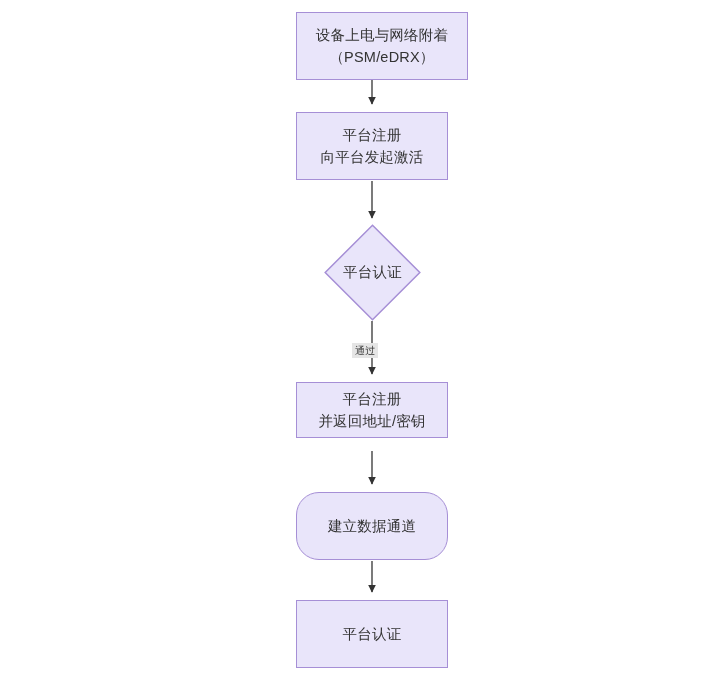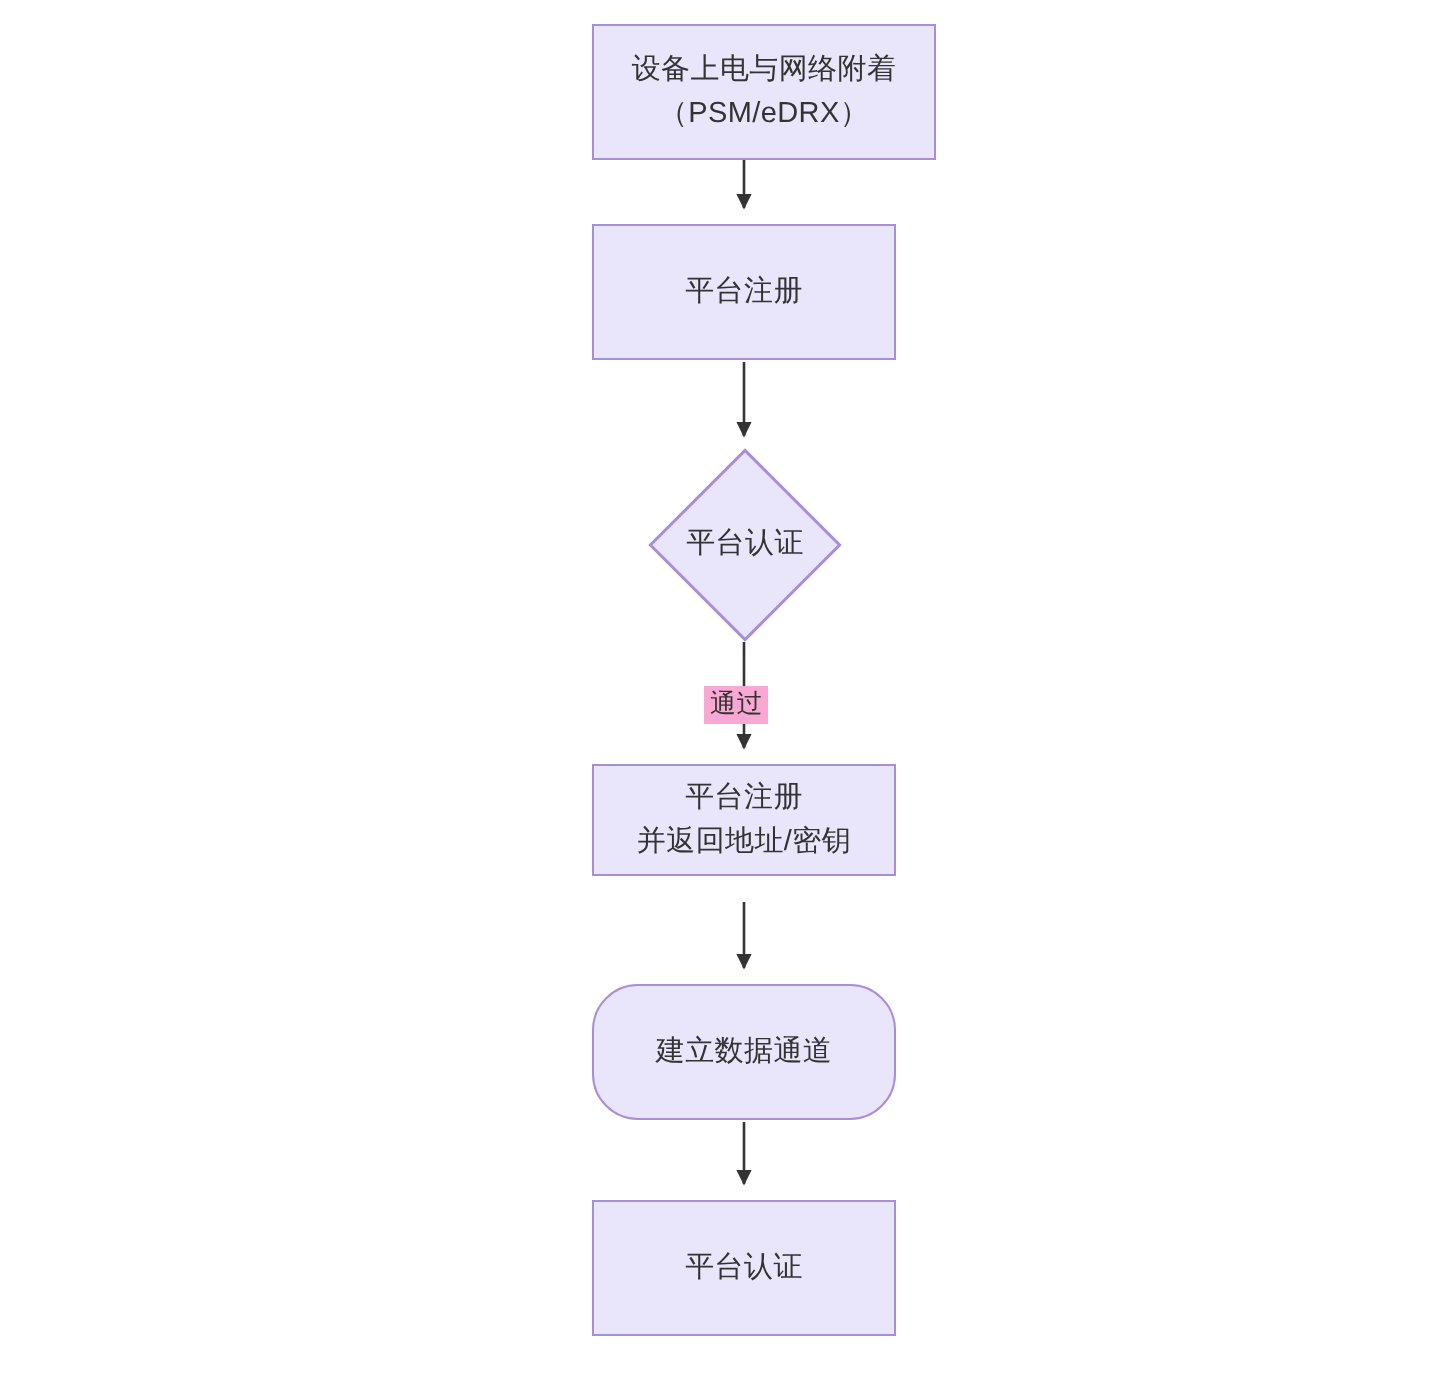--- a/index.html
+++ b/index.html
@@ -61,24 +61,24 @@
     position: absolute;
     left: 0;
     top: 0;
     width: 726px;
     height: 700px;
     pointer-events: none;
   }
   .edge-label {
     position: absolute;
     color: #333333;
-    font-size: 13px;
+    font-size: 10px;
     line-height: 1.3;
     letter-spacing: 0.2px;
-    background: #f9a8d4;
+    background: #e5e5e5;
     padding: 1px 3px;
     white-space: nowrap;
     text-align: center;
   }
 </style>
 </head>
 <body>
 
 <div id="flowchart-canvas">
 
@@ -110,20 +110,21 @@
     </g>
   </svg>
 
   <div class="node-box" style="left:296px; top:12px; width:172px; height:68px;">
     <span class="line">设备上电与网络附着</span>
     <span class="line">（PSM/eDRX）</span>
   </div>
 
   <div class="node-box" style="left:296px; top:112px; width:152px; height:68px;">
     <span class="line">平台注册</span>
+    <span class="line">向平台发起激活</span>
   </div>
 
   <div class="node-diamond-wrap" style="left:324px; top:224px; width:97px; height:97px;">
     <svg width="97" height="97" viewBox="0 0 97 97">
       <polygon points="48.5,1.2 95.8,48.5 48.5,95.8 1.2,48.5" fill="#e9e5fa" stroke="#a68fd6" stroke-width="1.5"></polygon>
     </svg>
     <span class="diamond-label">平台认证</span>
   </div>
 
   <div class="edge-label" style="left:352px; top:343px;">

